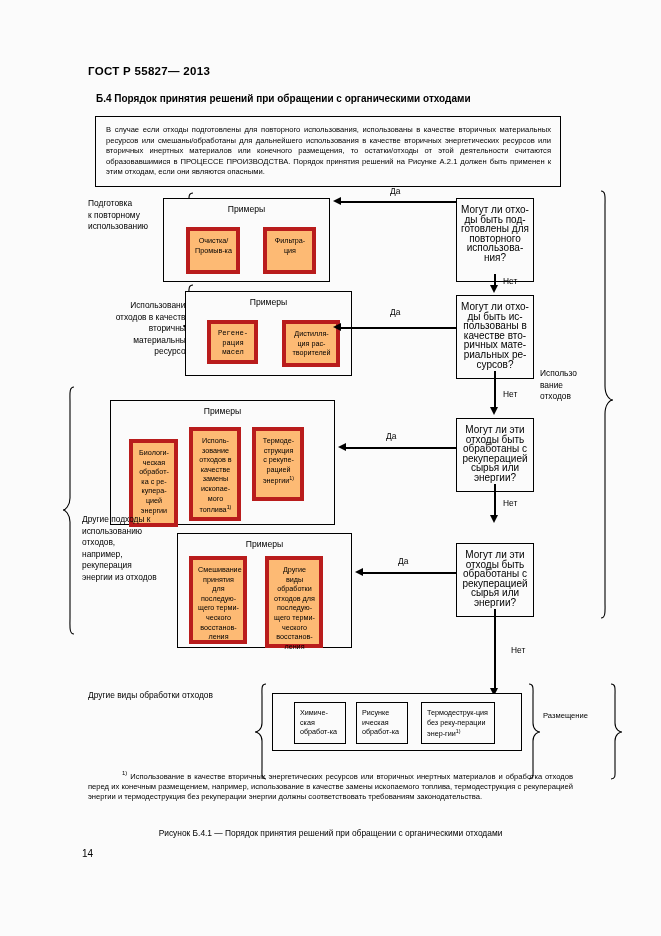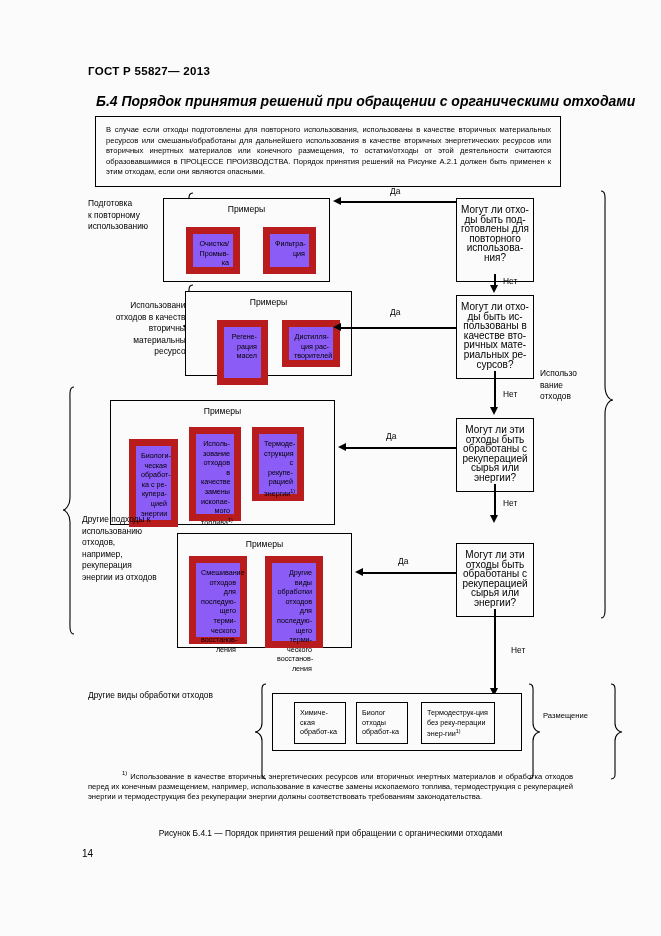--- a/index.html
+++ b/index.html
@@ -29,23 +29,22 @@
 
   
   #gost-header {
     left: 88px; top: 57px;
     font-size: 11.5px;
     font-weight: bold;
     letter-spacing: .3px;
   }
   #section-title {
     left: 96px; top: 85px;
-    font-size: 14px;
+    font-size: 10px;
     font-weight: bold;
-    font-style: italic;
   }
 
   
   #intro-box {
     left: 95px; top: 108px;
     width: 466px;
     border: 1px solid #000;
     padding: 8px 9px 8px 10px;
     box-sizing: border-box;
     font-size: 7.6px;
@@ -59,27 +58,27 @@
   }
   .group-title {
     position: absolute;
     left: 0; right: 0;
     top: 5px;
     text-align: center;
     font-size: 8.6px;
   }
   .ex-box {
     position: absolute;
-    border: 7px solid #b91c1c;
-    box-sizing: border-box;
-    background: #8b5cf6;
+    border: 4px solid #b91c1c;
+    box-sizing: border-box;
+    background: #fdba74;
     font-size: 7.2px;
     line-height: 9.6px;
     padding: 5px 4px 3px 5px;
-    text-align: right;
+    text-align: center;
   }
   .decision {
     border: 1px solid #000;
     box-sizing: border-box;
     background: #fbfbfb;
     font-size: 10px;
     line-height: 9.6px;
     text-align: center;
     padding: 6px 4px;
   }
@@ -201,21 +200,21 @@
 отходов в качестве
 вторичных
 материальных
 ресурсов</div>
   <svg class="brace" style="left:182px; top:284px;" width="12" height="84" viewBox="0 0 12 84">
     <path d="M11,1 C6,1 7,6 7,12 L7,34 C7,40 3,42 1,42 C3,42 7,44 7,50 L7,72 C7,78 6,83 11,83" fill="none" stroke="#000" stroke-width="1.1"></path>
   </svg>
 
   <div class="group-box abs" style="left:185px; top:283px; width:167px; height:85px;">
     <div class="group-title">Примеры</div>
-    <div class="ex-box" style="left:31px; top:28px; width:51px; height:65px;">Регене-рация масел</div>
+    <div class="ex-box" style="left:21px; top:28px; width:51px; height:44px;font-family:Liberation Mono, monospace;">Регене-рация масел</div>
     <div class="ex-box" style="left:96px; top:28px; width:58px; height:47px;">Дистилля-ция рас-творителей</div>
   </div>
 
   <div class="h-line" style="left:341px; top:327px; width:115px;"></div>
   <div class="arrow-left" style="left:333px; top:323px;"></div>
   <div class="edge-label" style="left:390px; top:307px;">Да</div>
 
   <div class="decision abs" style="left:456px; top:287px; width:78px; height:84px;">Могут ли отхо-ды быть ис-пользованы в качестве вто-ричных мате-риальных ре-сурсов?</div>
 
   <div class="v-line" style="left:494px; top:371px; height:38px;"></div>
@@ -251,42 +250,42 @@
 отходов,
 например,
 рекуперация
 энергии из отходов</div>
   <svg class="brace" style="left:62px; top:386px;" width="14" height="250" viewBox="0 0 14 250">
     <path d="M12,1 C7,1 8,8 8,16 L8,112 C8,120 3,124 1,124 C3,124 8,128 8,136 L8,232 C8,240 7,248 12,248" fill="none" stroke="#000" stroke-width="1.1"></path>
   </svg>
 
   <div class="group-box abs" style="left:177px; top:525px; width:175px; height:115px;">
     <div class="group-title">Примеры</div>
-    <div class="ex-box" style="left:11px; top:22px; width:58px; height:88px;">Смешивание отходов для последую-щего терми-ческого восстанов-ления</div>
+    <div class="ex-box" style="left:11px; top:22px; width:58px; height:88px;">Смешивание принятия для последую-щего терми-ческого восстанов-ления</div>
     <div class="ex-box" style="left:87px; top:22px; width:58px; height:92px;">Другие виды обработки отходов для последую-щего терми-ческого восстанов-ления</div>
   </div>
 
   <div class="h-line" style="left:363px; top:572px; width:93px;"></div>
   <div class="arrow-left" style="left:355px; top:568px;"></div>
   <div class="edge-label" style="left:398px; top:556px;">Да</div>
 
   <div class="decision abs" style="left:456px; top:535px; width:78px; height:74px;">Могут ли эти отходы быть обработаны с рекуперацией сырья или энергии?</div>
 
   <div class="v-line" style="left:494px; top:609px; height:82px;"></div>
   <div class="arrow-down" style="left:490px; top:688px;"></div>
   <div class="edge-label" style="left:511px; top:645px;">Нет</div>
 
   <div class="side-label" style="left:88px; top:690px; width:180px;">Другие виды обработки отходов</div>
   <svg class="brace" style="left:254px; top:683px;" width="14" height="98" viewBox="0 0 14 98">
     <path d="M12,1 C7,1 8,6 8,13 L8,40 C8,47 3,49 1,49 C3,49 8,51 8,58 L8,85 C8,92 7,96 12,96" fill="none" stroke="#000" stroke-width="1.1"></path>
   </svg>
 
   <div class="group-box abs" style="left:272px; top:685px; width:250px; height:58px;">
     <div class="final-box" style="left:21px; top:8px; width:52px; height:42px;">Химиче-ская обработ-ка</div>
-    <div class="final-box" style="left:83px; top:8px; width:52px; height:42px;">Биолог отходы обработ-ка</div>
+    <div class="final-box" style="left:83px; top:8px; width:52px; height:42px;">Рисунке ическая обработ-ка</div>
     <div class="final-box" style="left:148px; top:8px; width:74px; height:42px;"><span>Термодеструк-ция без реку-перации энер-гии</span><span class="sup">1)</span></div>
   </div>
 
   <svg class="brace" style="left:526px; top:683px;" width="14" height="98" viewBox="0 0 14 98">
     <path d="M3,1 C8,1 7,6 7,13 L7,40 C7,47 12,49 14,49 C12,49 7,51 7,58 L7,85 C7,92 8,96 3,96" fill="none" stroke="#000" stroke-width="1.1"></path>
   </svg>
   <div class="side-label-r" style="left:543px; top:710px; width:70px; font-size:7.6px;">Размещение</div>
   <svg class="brace" style="left:608px; top:683px;" width="14" height="98" viewBox="0 0 14 98">
     <path d="M3,1 C8,1 7,6 7,13 L7,40 C7,47 12,49 14,49 C12,49 7,51 7,58 L7,85 C7,92 8,96 3,96" fill="none" stroke="#000" stroke-width="1.1"></path>
   </svg>

